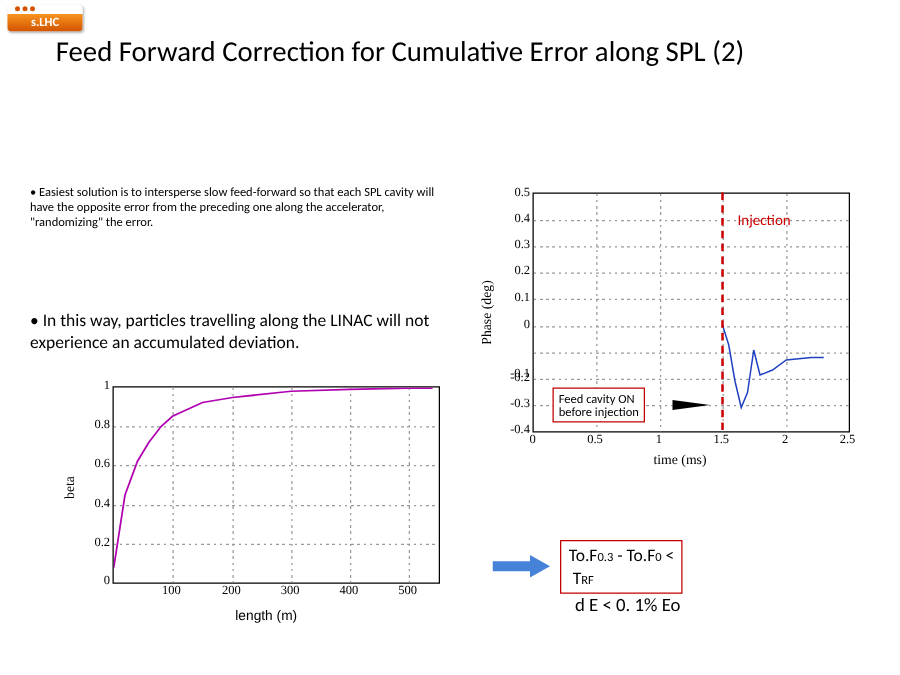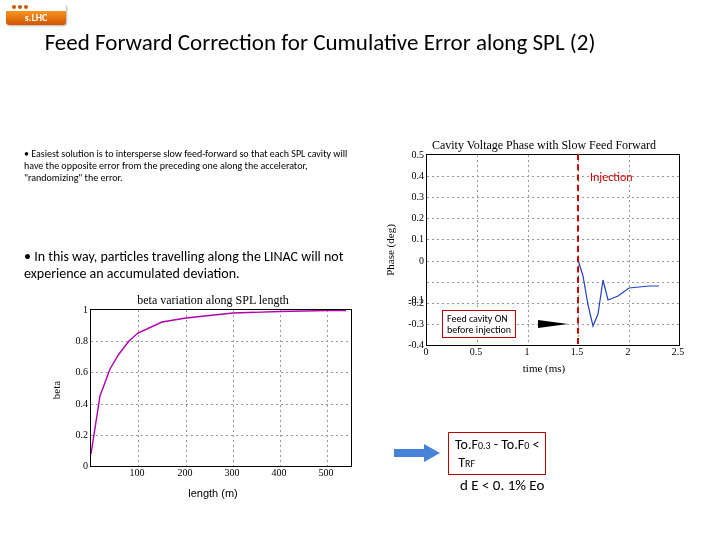--- a/index.html
+++ b/index.html
@@ -263,21 +263,20 @@
     </div>
   <span>s.LHC</span>
 </div>
 
 <div class="title">Feed Forward Correction for Cumulative Error along SPL (2)</div>
 
 <div class="bullet1">• Easiest solution is to intersperse slow feed-forward so that each SPL cavity will have the opposite error from the preceding one along the accelerator, "randomizing" the error.</div>
 <div class="bullet2">• In this way, particles travelling along the LINAC will not experience an accumulated deviation.</div>
 
 <div class="chart-phase">
-  <div class="caption">Cavity Voltage Phase with Slow Feed Forward</div>
   <div class="ylab">Phase (deg)</div>
   <div class="xlab">time (ms)</div>
   <div class="plot">
 
     <div class="gridh" style="top:11.1%"></div>
       <div class="gridh" style="top:22.2%"></div>
       <div class="gridh" style="top:33.3%"></div>
     <div class="gridh" style="top:44.4%"></div>
       <div class="gridh" style="top:55.6%"></div>
       <div class="gridh" style="top:66.7%"></div>
@@ -316,21 +315,20 @@
   <div class="inj-label" style="left:192px; top:30px">Injection</div>
 
   <div class="ff-box" style="left:44px; top:170px">
     <div>Feed cavity ON</div>
     <div>before injection</div>
   </div>
   <div class="ff-arrow" style="left:140px; top:180px; border-left-width:30px;"></div>
 </div>
 
 <div class="chart-beta">
-  <div class="caption">beta variation along SPL length</div>
   <div class="ylab">beta</div>
   <div class="xlab">length (m)</div>
   <div class="plot">
     <div class="gridh" style="top:20%"></div>
       <div class="gridh" style="top:40%"></div>
     <div class="gridh" style="top:60%"></div>
       <div class="gridh" style="top:80%"></div>
     <div class="gridv" style="left:18.2%"></div>
       <div class="gridv" style="left:36.4%"></div>
     <div class="gridv" style="left:54.5%"></div>

